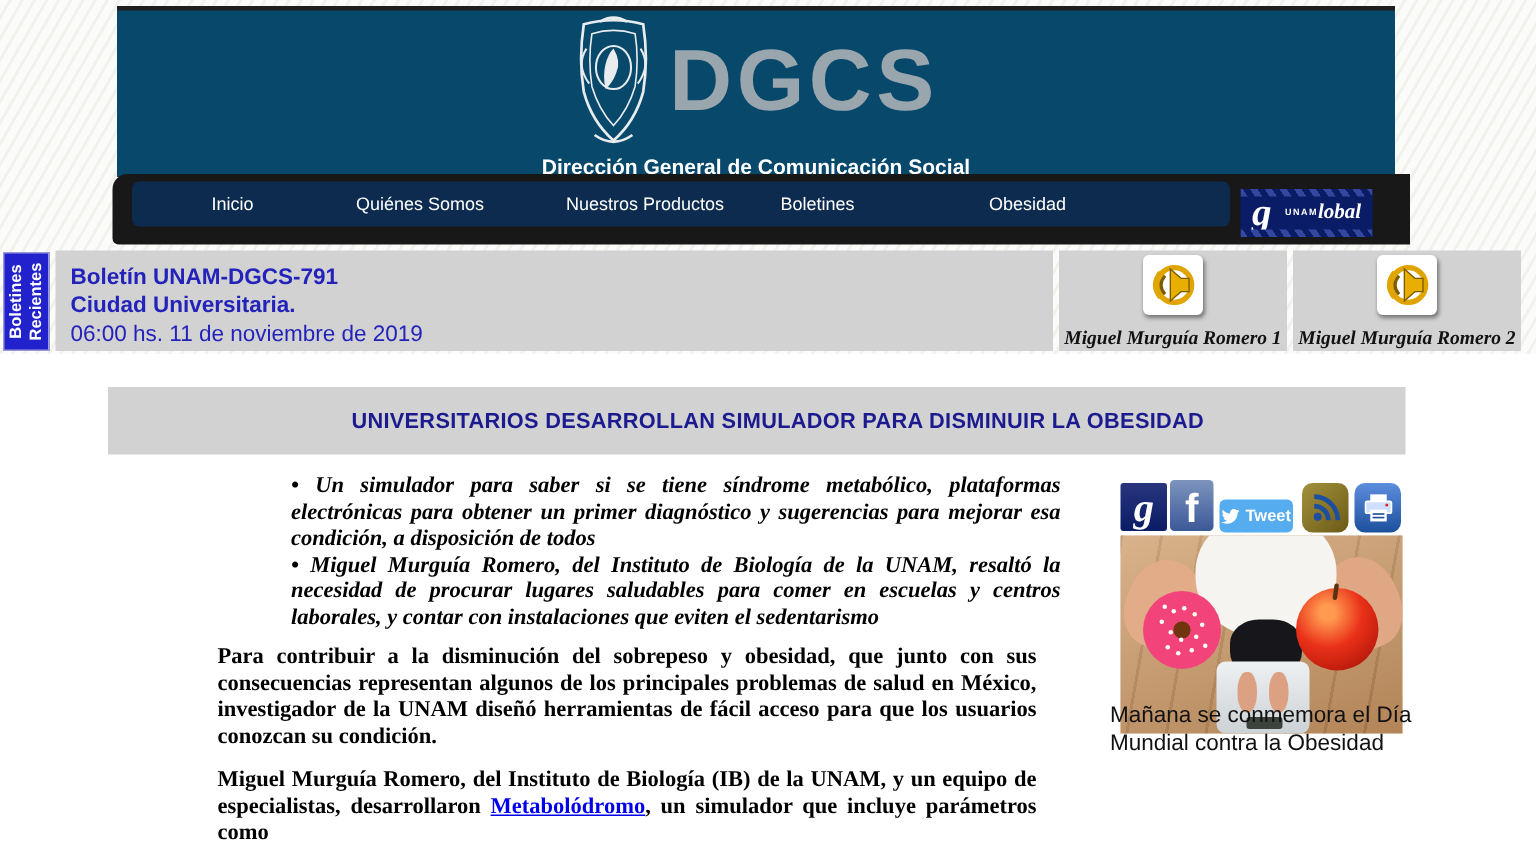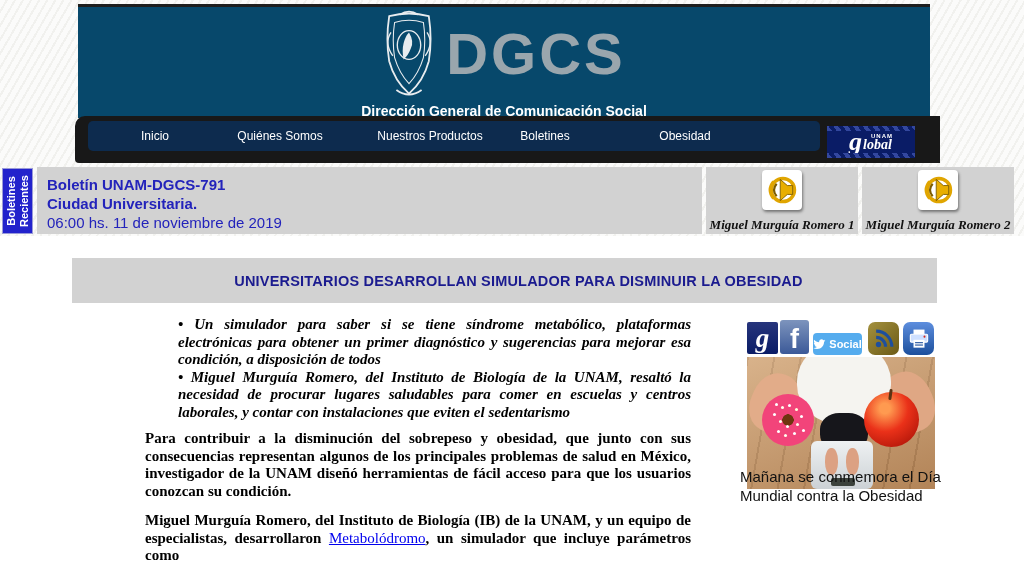--- a/index.html
+++ b/index.html
@@ -26,21 +26,21 @@
               cursor:pointer; white-space:nowrap; }
   .ni-0{left:67px} .ni-1{left:192px} .ni-2{left:342px} .ni-3{left:457px} .ni-4{left:597px}
   .global-logo { position:absolute; left:827px; top:126px; width:88px; height:32px;
                  background:#0A1C66; display:flex; align-items:center; justify-content:center;
                  overflow:hidden; cursor:pointer; }
   .global-logo::before, .global-logo::after { content:""; position:absolute; left:0; width:100%; height:5px;
                  background:repeating-linear-gradient(55deg,#33479e 0 4px,#0A1C66 4px 8px); }
   .global-logo::before{ top:0 } .global-logo::after{ bottom:0 }
   .gl-g { font-family:"Liberation Serif",serif; font-style:italic; font-weight:bold;
           font-size:26px; line-height:22px; color:#fff; margin-right:1px; }
-  .gl-col { display:flex; flex-direction:column; align-items:flex-start; }
+  .gl-col { display:flex; flex-direction:row; align-items:center; }
   .gl-unam { font-size:6px; font-weight:bold; color:#fff; letter-spacing:1px; margin-left:8px; }
   .gl-rest { font-family:"Liberation Serif",serif; font-style:italic; font-weight:bold;
              font-size:14px; line-height:12px; color:#fff; }
 
   
   .sidebar-tab { position:absolute; left:2px; top:168px; width:31px; height:66px;
                  background:#2222CC; border:1px solid #9a9ad8; cursor:pointer; }
   .sidebar-rot { position:absolute; left:50%; top:50%;
                  transform:translate(-50%,-50%) rotate(-90deg);
                  color:#fff; font-weight:bold; font-size:11px; line-height:13px;
@@ -57,24 +57,24 @@
                   box-shadow:1px 2px 3px rgba(0,0,0,.45); display:flex; align-items:center; justify-content:center; }
   .audio-label { font-family:"Liberation Serif",serif; font-weight:bold; font-style:italic;
                  font-size:13px; color:#111; line-height:14px; }
 
   
   .title-bar { position:absolute; left:72px; top:258px; width:865px; height:45px; background:#D2D2D2;
                display:flex; align-items:center; justify-content:center;padding-left:28px; }
   .title-text { color:#1B1B8F; font-weight:bold; font-size:14.5px; letter-spacing:.2px; }
   .article-col { position:absolute; left:145px; top:316px; width:546px;
                  font-family:"Liberation Serif",serif; color:#000; }
-  .bullets { margin-left:33px; width:513px; margin-bottom:9px; }
+  .bullets { margin-left:49px; width:513px; margin-bottom:9px; }
   .bullet { font-weight:bold; font-style:italic; font-size:15px; line-height:17.5px; text-align:justify; }
   .para { font-weight:bold; font-size:15px; line-height:17.5px; text-align:justify; margin-bottom:12px; }
-  .inline-link { color:#0000EE; font-weight:normal; text-decoration:underline; cursor:pointer; }
+  .inline-link { color:#0000EE; font-weight:bold; text-decoration:underline; cursor:pointer; }
 
   
   .social-row { position:absolute; left:747px; top:320px; width:192px; height:38px; }
   .si { position:absolute; display:flex; align-items:center; justify-content:center;
         border-radius:5px; cursor:pointer; }
   .si-global { left:0; top:2px; width:31px; height:32px; background:linear-gradient(#27357c,#0A1C66);
                border-radius:2px; font-family:"Liberation Serif",serif; font-style:italic; font-weight:bold;
                font-size:27px; color:#fff; }
   .si-fb { left:33px; top:0; width:29px; height:34px; background:linear-gradient(#7d94bd,#3b5998);
            border-radius:3px; color:#fff; font-weight:bold; font-size:27px; align-items:flex-end;
@@ -208,21 +208,21 @@
     <a class="si si-global">
         <span>g</span>
       </a>
     <a class="si si-fb">
         <span>f</span>
       </a>
     <a class="tweet-btn">
       <svg width="13" height="11" viewBox="0 0 20 16">
         <path d="M19,2c-.7.3-1.4.5-2.2.6.8-.5,1.4-1.2,1.7-2.1-.7.4-1.6.8-2.4.9C15.3.5,14.3,0,13.2,0c-2.1,0-3.8,1.7-3.8,3.8 0,.3,0,.6.1.9C6.4,4.5,3.6,3,1.8.7 1.5,1.3,1.3,2,1.3,2.7c0,1.3.7,2.5,1.7,3.2-.6,0-1.2-.2-1.7-.5v.1c0,1.8,1.3,3.4,3,3.7-.3.1-.7.1-1,.1-.2,0-.5,0-.7-.1.5,1.5,1.9,2.6,3.5,2.6-1.3,1-2.9,1.6-4.7,1.6H.4c1.7,1.1,3.7,1.7,5.8,1.7 7,0,10.8-5.8,10.8-10.8v-.5C17.8,3.5,18.5,2.8,19,2z" fill="#ffffff"></path>
       </svg>
-      <span class="tweet-label">Social</span>
+      <span class="tweet-label">Tweet</span>
     </a>
     <a class="si si-rss">
       <svg width="22" height="22" viewBox="0 0 28 28">
         <circle cx="7" cy="21" r="3.4" fill="#1d4f9e"></circle>
         <path d="M4,12 a12,12 0 0 1 12,12" fill="none" stroke="#1d4f9e" stroke-width="4"></path>
         <path d="M4,4 a20,20 0 0 1 20,20" fill="none" stroke="#1d4f9e" stroke-width="4"></path>
       </svg>
     </a>
     <a class="si si-print">
       <svg width="22" height="22" viewBox="0 0 28 28">

